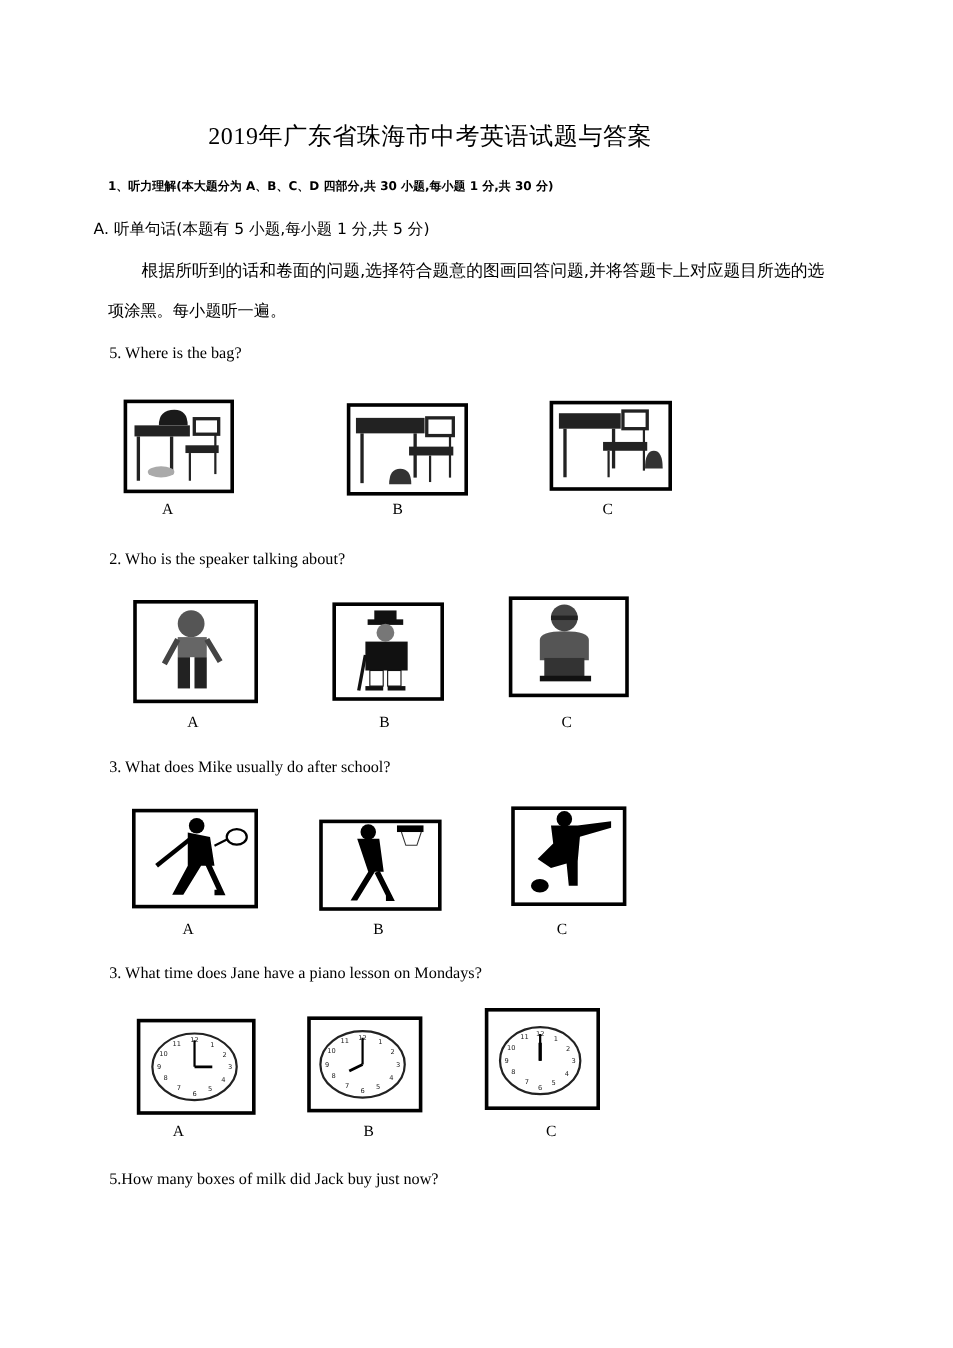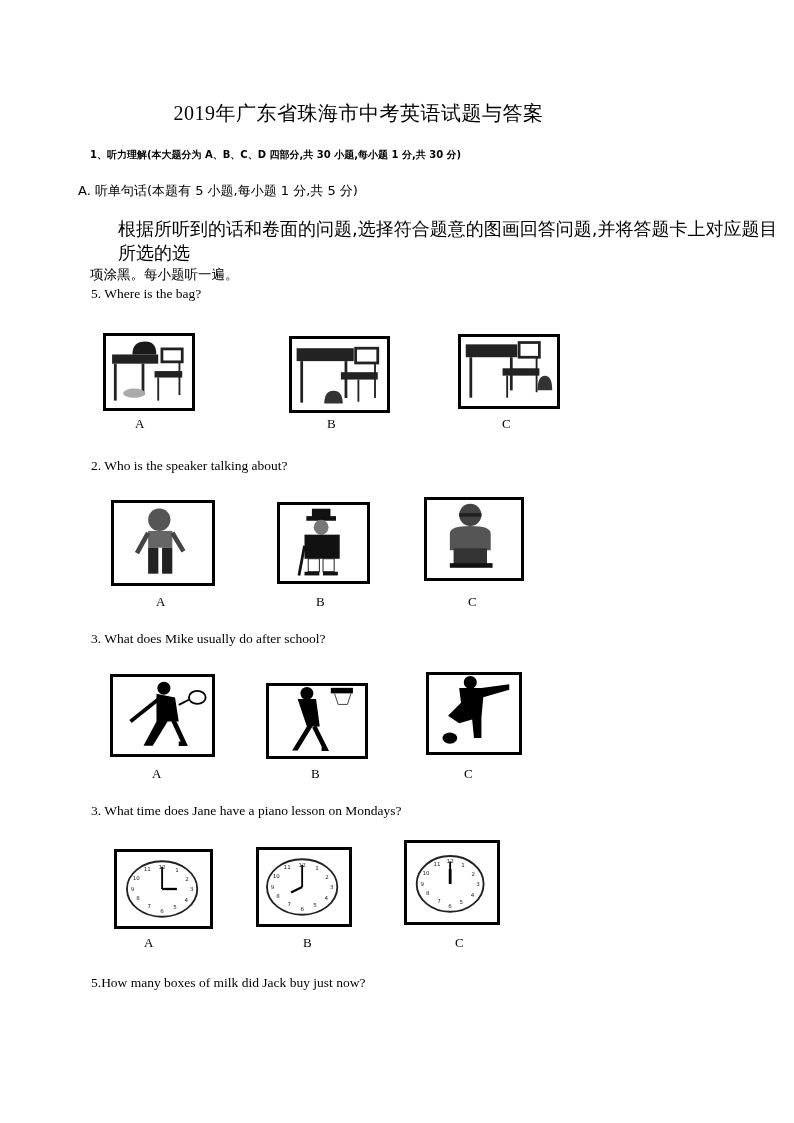--- a/index.html
+++ b/index.html
@@ -2,22 +2,22 @@
 <html><head>
 <meta charset="utf-8">
 <style>
   html, body { margin:0; padding:0; background:#fff; }
   body { width:794px; height:1123px; position:relative; overflow:hidden; color:#000;
          font-family: "Liberation Serif", "DejaVu Serif", serif; }
   .abs { position:absolute; }
   .title { left:0; width:717px; top:100px; text-align:center; font-size:20px; letter-spacing:0.5px; }
   .sec1 { left:90px; top:148px; font-size:10px; font-weight:bold; font-family:"DejaVu Sans", sans-serif; }
   .secA { left:78px; top:182px; font-size:13px; font-family:"DejaVu Sans", sans-serif; }
-  .instr1 { left:118px; top:217px; font-size:18px; font-family:"DejaVu Sans", sans-serif; }
-  .instr2 { left:90px; top:266px; font-size:13.5px; font-family:Liberation Mono, monospace; }
+  .instr1 { left:118px; top:217px; font-size:14px; font-family:"DejaVu Sans", sans-serif; }
+  .instr2 { left:90px; top:250px; font-size:13.5px; font-family:Liberation Mono, monospace; }
   .q { left:91px; font-size:13.5px; }
   .box { position:absolute; border:3px solid #000; background:#fff; box-sizing:border-box; overflow:hidden; }
   .lbl { position:absolute; font-size:13px; }
   svg { display:block; width:100%; height:100%; }
 </style>
 </head>
 <body>
 
 <div class="abs title">2019年广东省珠海市中考英语试题与答案</div>
 <div class="abs sec1">1、听力理解(本大题分为 A、B、C、D 四部分,共 30 小题,每小题 1 分,共 30 分)</div>

